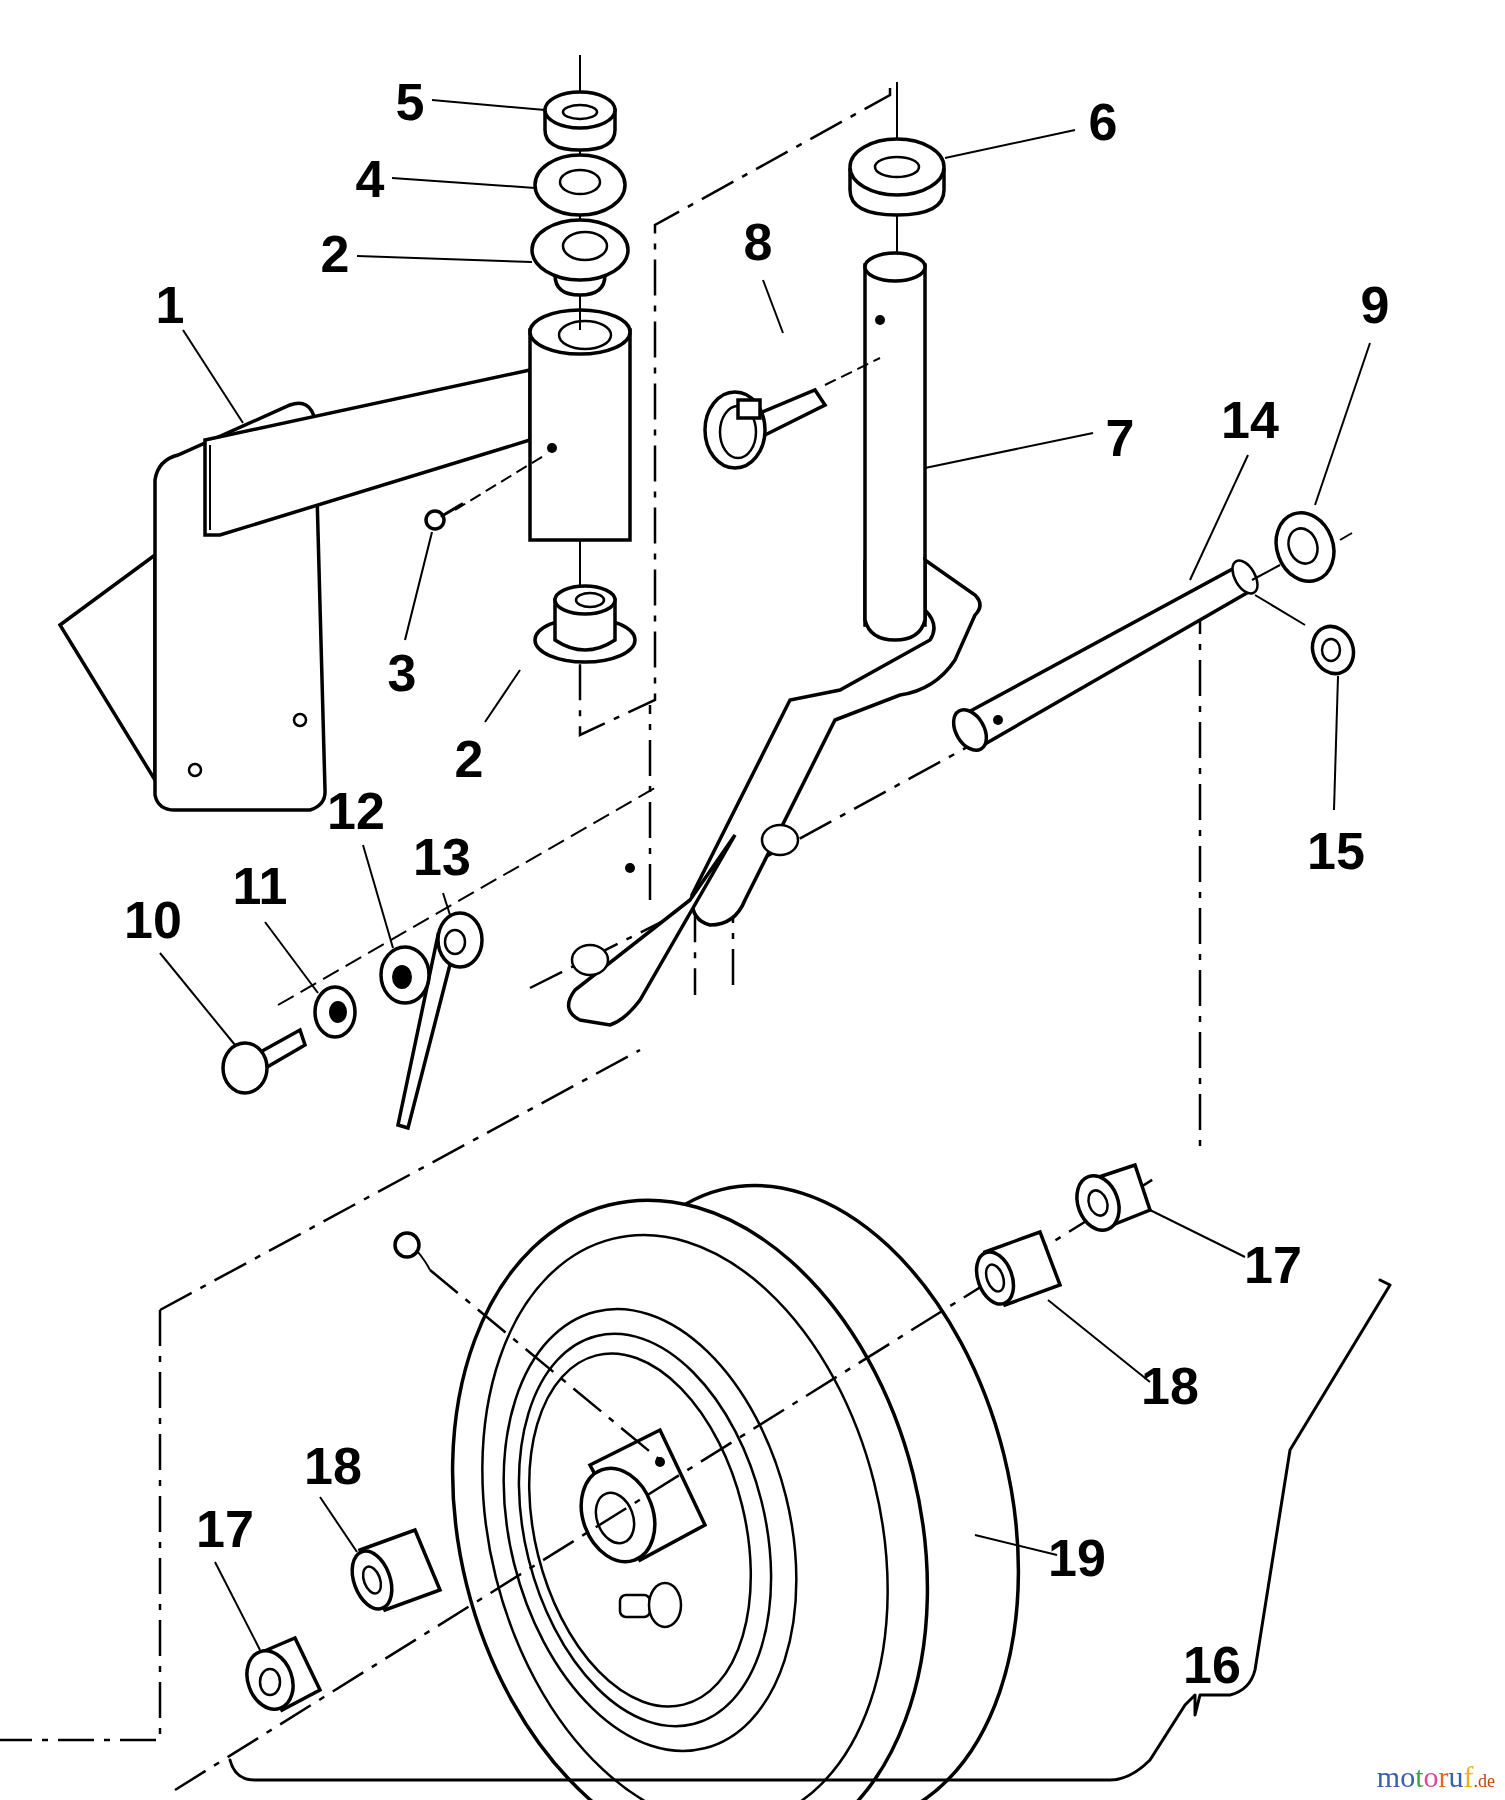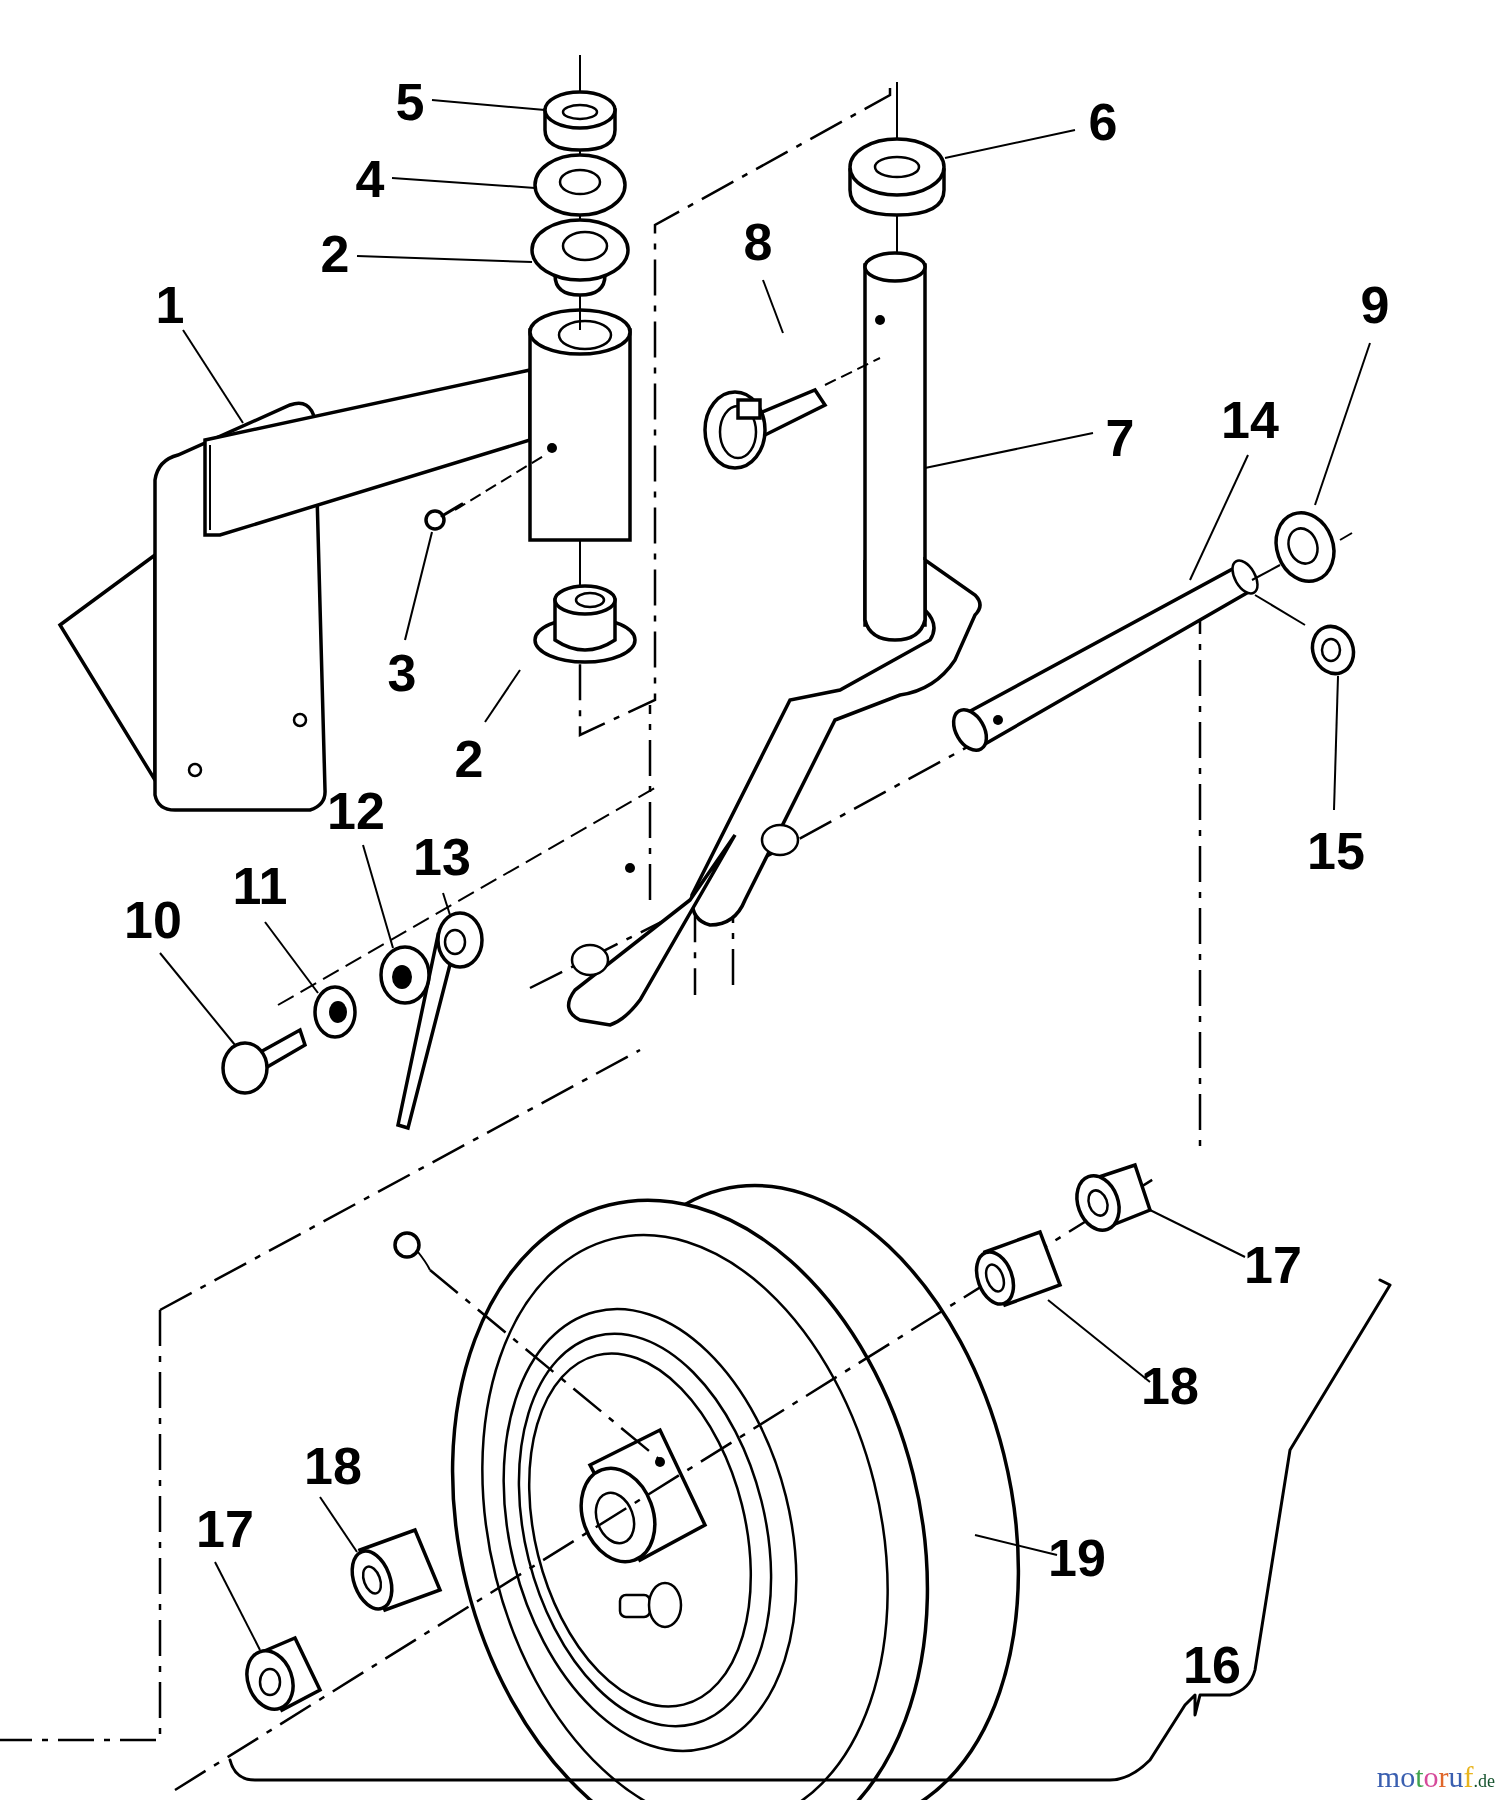--- a/index.html
+++ b/index.html
@@ -7,21 +7,21 @@
   #diagram { position: absolute; left: 0; top: 0; width: 1505px; height: 1800px; }
   .ln { fill: none; stroke: #000; stroke-width: 3; stroke-linejoin: round; stroke-linecap: round; }
   .thin { fill: none; stroke: #000; stroke-width: 2; }
   .dash { fill: none; stroke: #000; stroke-width: 2.5; stroke-dasharray: 36 10 6 10; }
   .part { fill: #fff; stroke: #000; stroke-width: 3.5; }
   .part-thin { fill: #fff; stroke: #000; stroke-width: 2.5; }
   .dark { fill: #000; }
   .lbl { font-family: "Liberation Sans", sans-serif; font-weight: bold; font-size: 52px; fill: #000; text-anchor: middle; }
   .wm { position: absolute; right: 10px; bottom: 6px; font-family: "Liberation Serif", serif; font-size: 30px; letter-spacing: 0px; }
   .wm span { font-weight: normal; }
-  .wm .tld { font-size: 18px; color: #14532d; }
+  .wm .tld { font-size: 18px; color: #c2410c; }
 </style>
 </head>
 <body>
 
 <svg id="diagram" viewBox="0 0 1505 1800" xmlns="http://www.w3.org/2000/svg">
 
   <g>
     <path class="dash" d="M890 88 L890 95 L655 225 L655 700 L580 735 L580 660"></path>
     <path class="dash" d="M650 900 L650 705"></path>
     <path class="dash" d="M530 988 L695 905 L695 995"></path>

